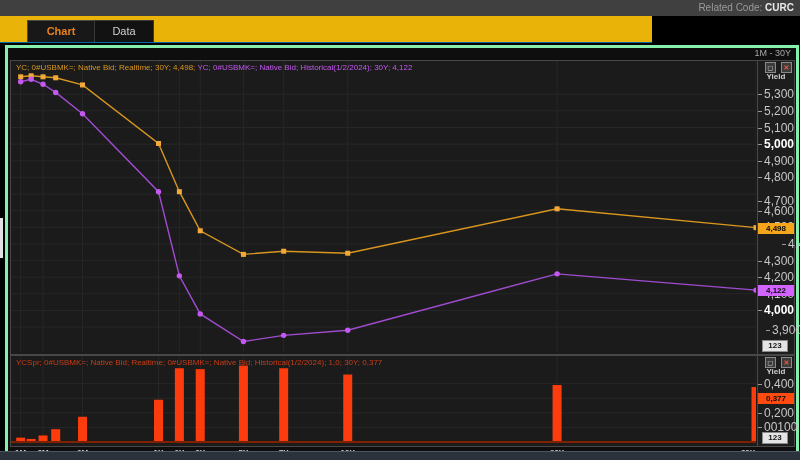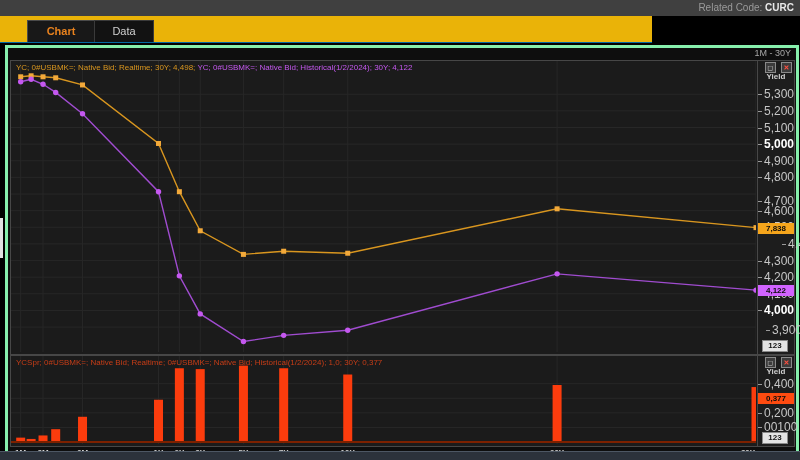--- a/index.html
+++ b/index.html
@@ -138,21 +138,21 @@
           <span> </span>
           <span id="leg-hist" style="color: rgb(197, 88, 240);">YC; 0#USBMK=; Native Bid; Historical(1/2/2024); 30Y; 4,122</span>
         </div>
       </div>
       <div class="gutter" id="gutter-top">
         <div class="panel-icons">
           <span class="ic ic-max">◻</span>
           <span class="ic ic-close">✕</span>
         </div>
         <div class="yield-lbl">Yield</div>
-        <div id="badge-rt" class="badge" style="background: rgb(245, 165, 28); top: 161.618px;">7,838</div>
+        <div id="badge-rt" class="badge" style="background: rgb(245, 165, 28); top: 161.618px;">4,498</div>
         <div id="badge-hist" class="badge" style="background: rgb(209, 99, 255); top: 224.142px;">4,122</div>
         <div class="pagebadge">123</div>
       <div class="ytick" style="top: 265px; margin-left: 8px;">
             <span class="dash"></span>
             <span class="tl">3,900</span>
           </div>
           <div class="ytick bold" style="top: 245.429px;">
             <span class="dash"></span>
             <span class="tl">4,000</span>
           </div>

